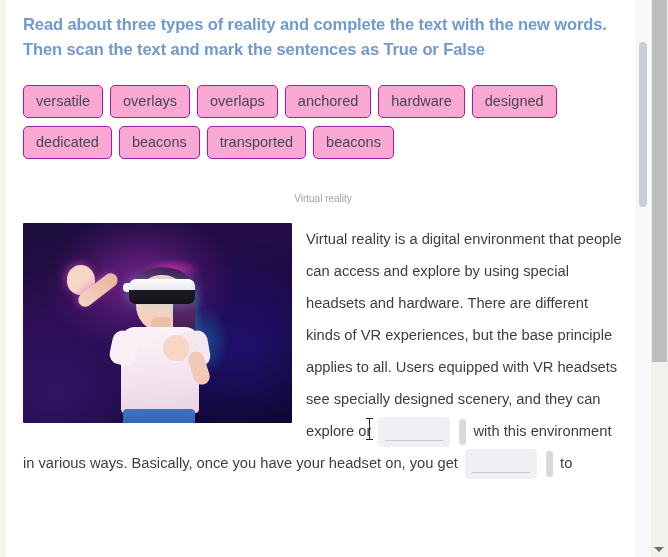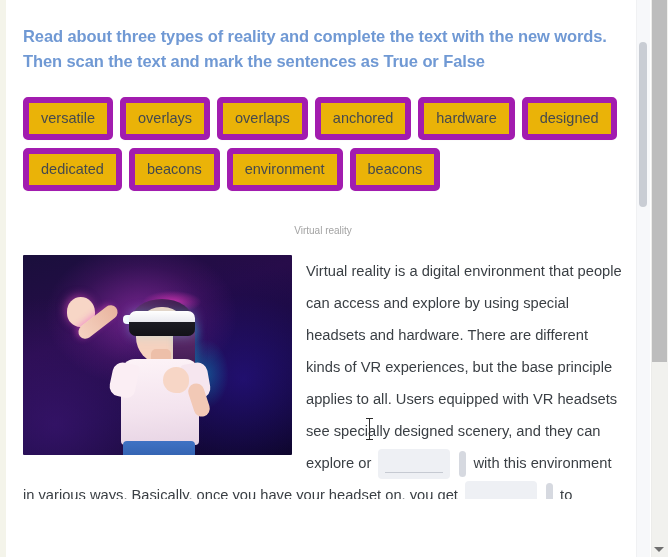--- a/index.html
+++ b/index.html
@@ -62,21 +62,21 @@
     position: absolute;
     right: 21px; top: 42px;
     width: 8px; height: 165px;
     background: #c9cdd4;
     border-radius: 4px;
   }
 
   
   .panel {
     position: absolute;
-    left: 6px; top: 12px;
+    left: 6px; top: 0;
     width: 628px; height: 487px;
     background: #ffffff;
     overflow: hidden;
     padding: 0 0 0 17px;
   }
 
   .task-heading {
     margin-top: 12px;
     width: 598px;
     font-size: 16.5px;
@@ -88,23 +88,23 @@
 
   
   .word-bank {
     margin-top: 23px;
     width: 600px;
     display: flex;
     flex-wrap: wrap;
     gap: 8px 7px;
   }
   .word-chip {
-    border: 6px solid #a21caf;
+    border: 1px solid #a21caf;
     border-radius: 5px;
-    background: #eab308;
+    background: #f9a8d4;
     padding: 6px 12px 7px 12px;
     font-size: 14.5px;
     line-height: 18px;
     color: #45494e;
     white-space: nowrap;
     cursor: grab;
     box-shadow: 0 1px 1px rgba(0,0,0,0.015);
   }
 
   
@@ -307,21 +307,21 @@
 
     <div class="word-bank">
       <span class="word-chip">versatile</span>
       <span class="word-chip">overlays</span>
       <span class="word-chip">overlaps</span>
       <span class="word-chip">anchored</span>
       <span class="word-chip">hardware</span>
       <span class="word-chip">designed</span>
       <span class="word-chip">dedicated</span>
       <span class="word-chip">beacons</span>
-      <span class="word-chip">environment</span>
+      <span class="word-chip">transported</span>
       <span class="word-chip">beacons</span>
     </div>
 
     <div class="section-title">Virtual reality</div>
 
     <div class="article">
 
       <div class="vr-photo">
         <div class="glow-magenta"></div>
         <div class="glow-cyan"></div>

